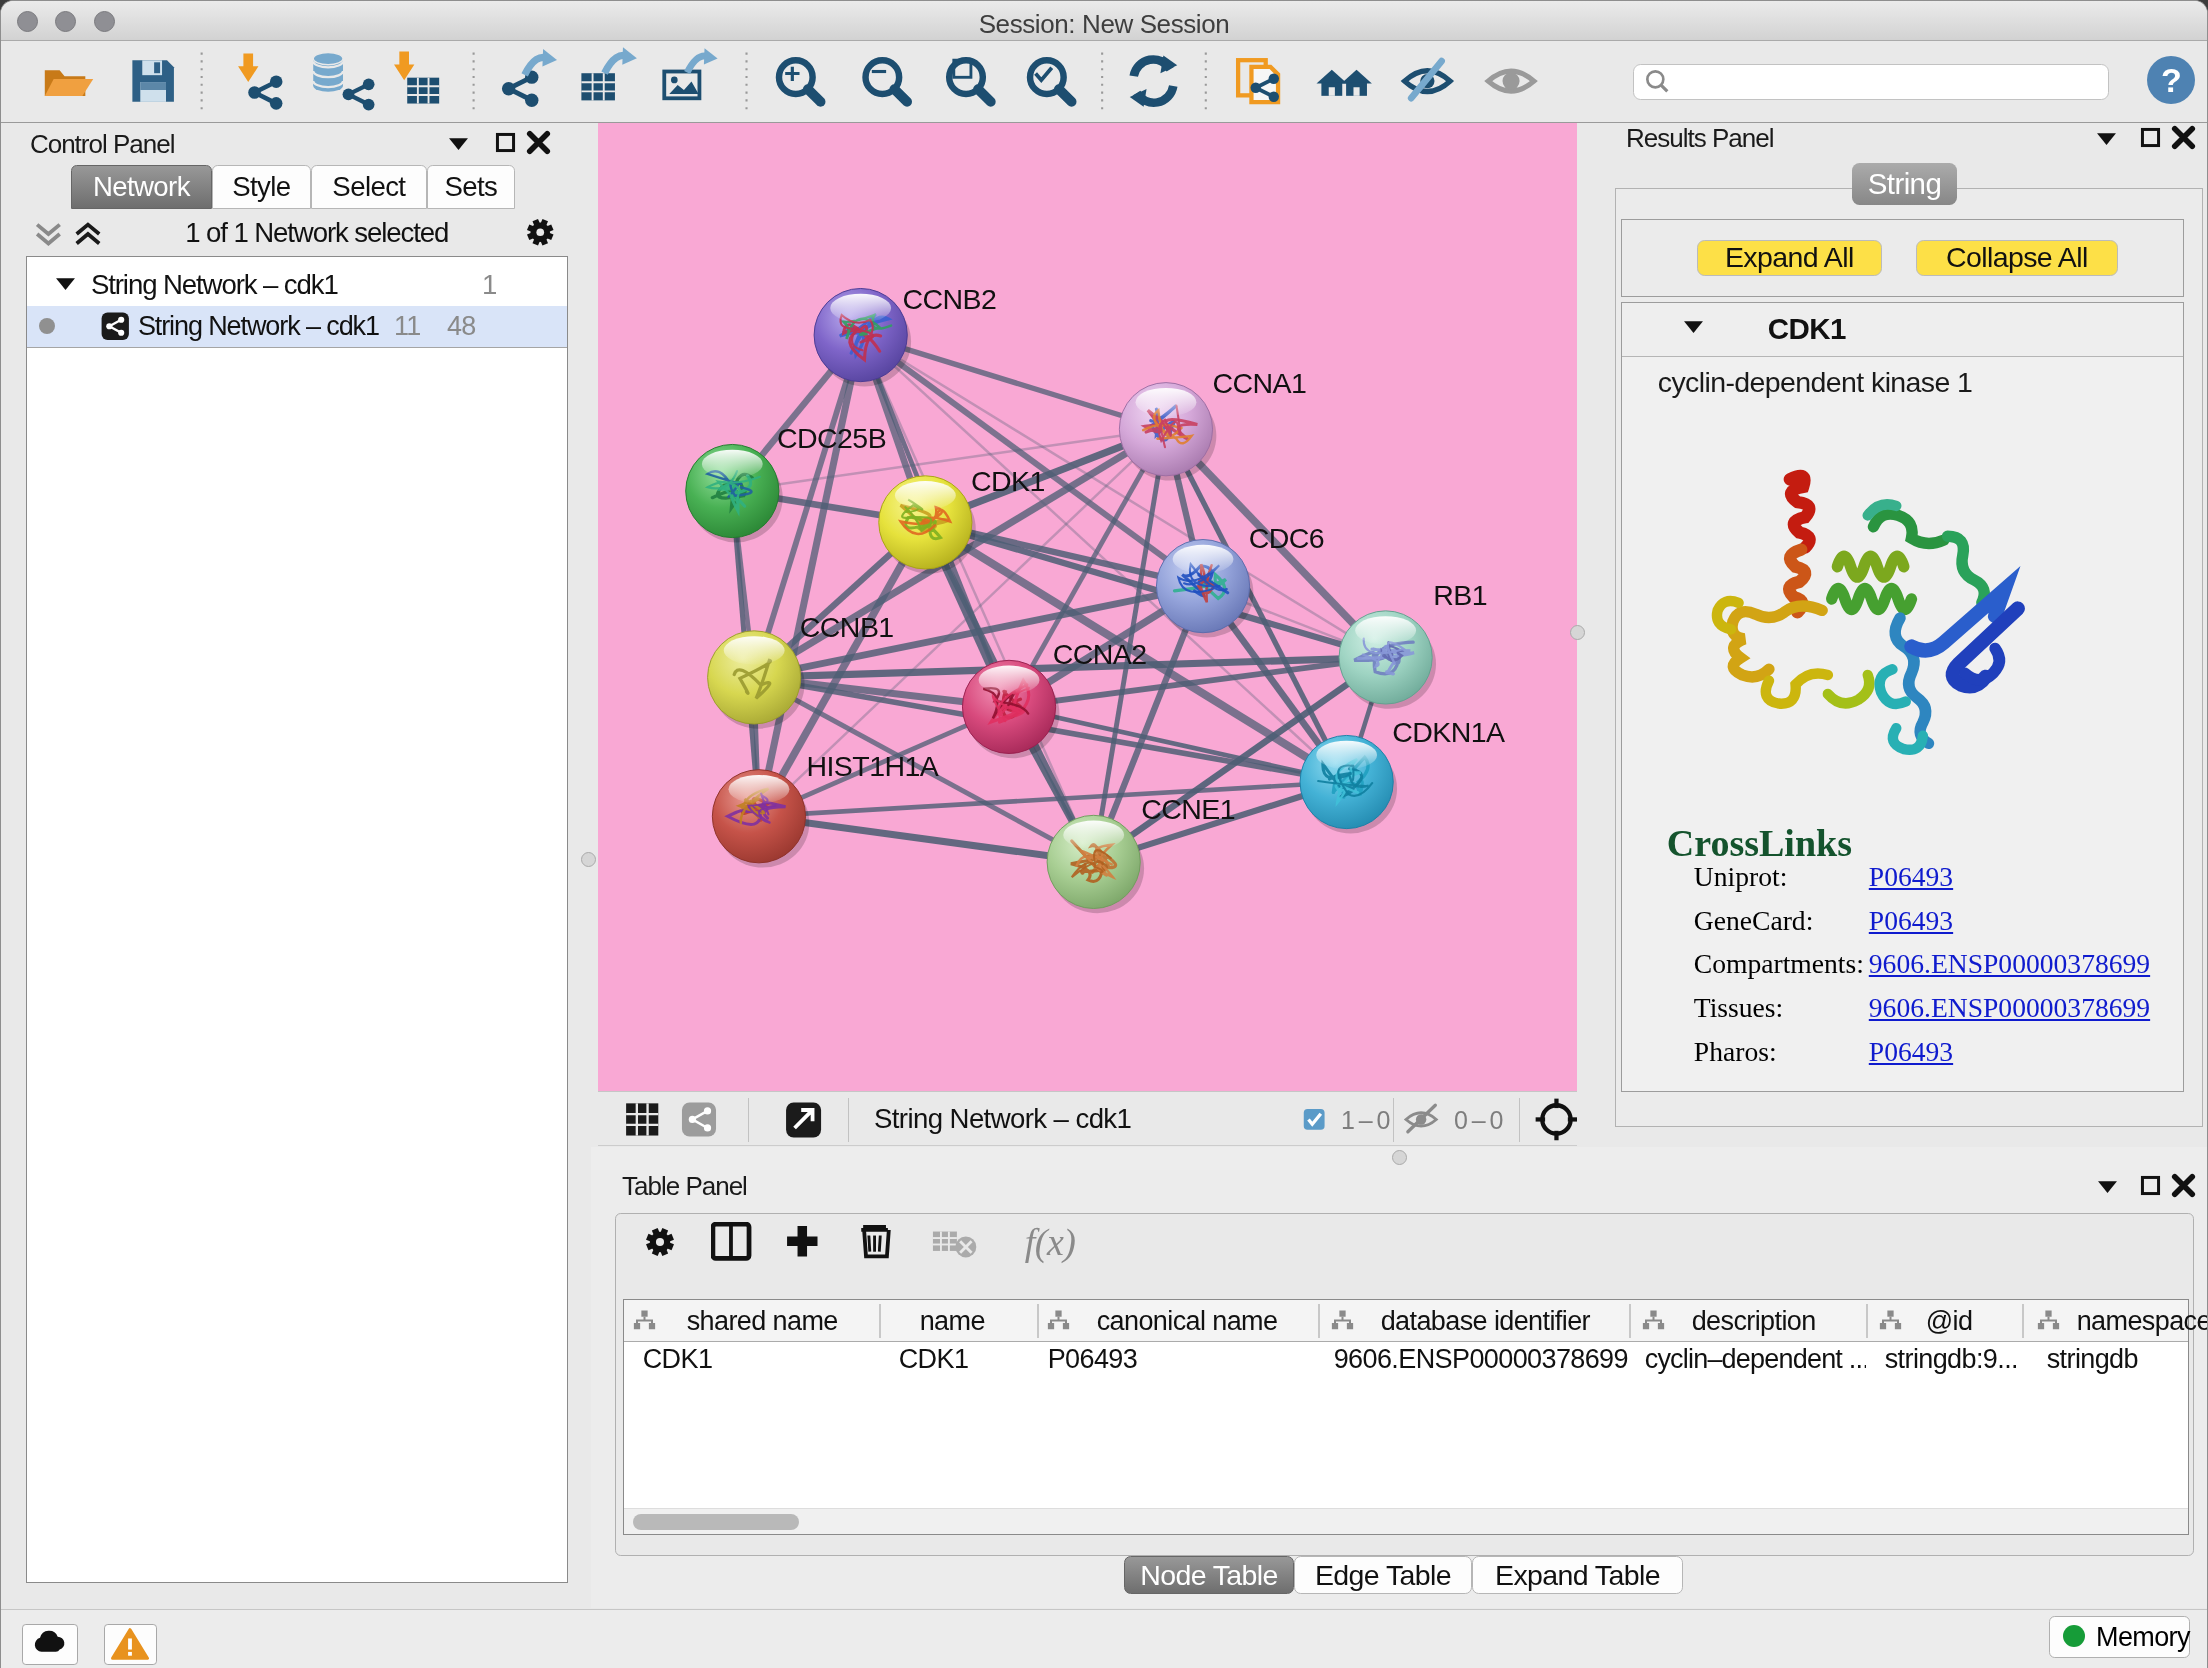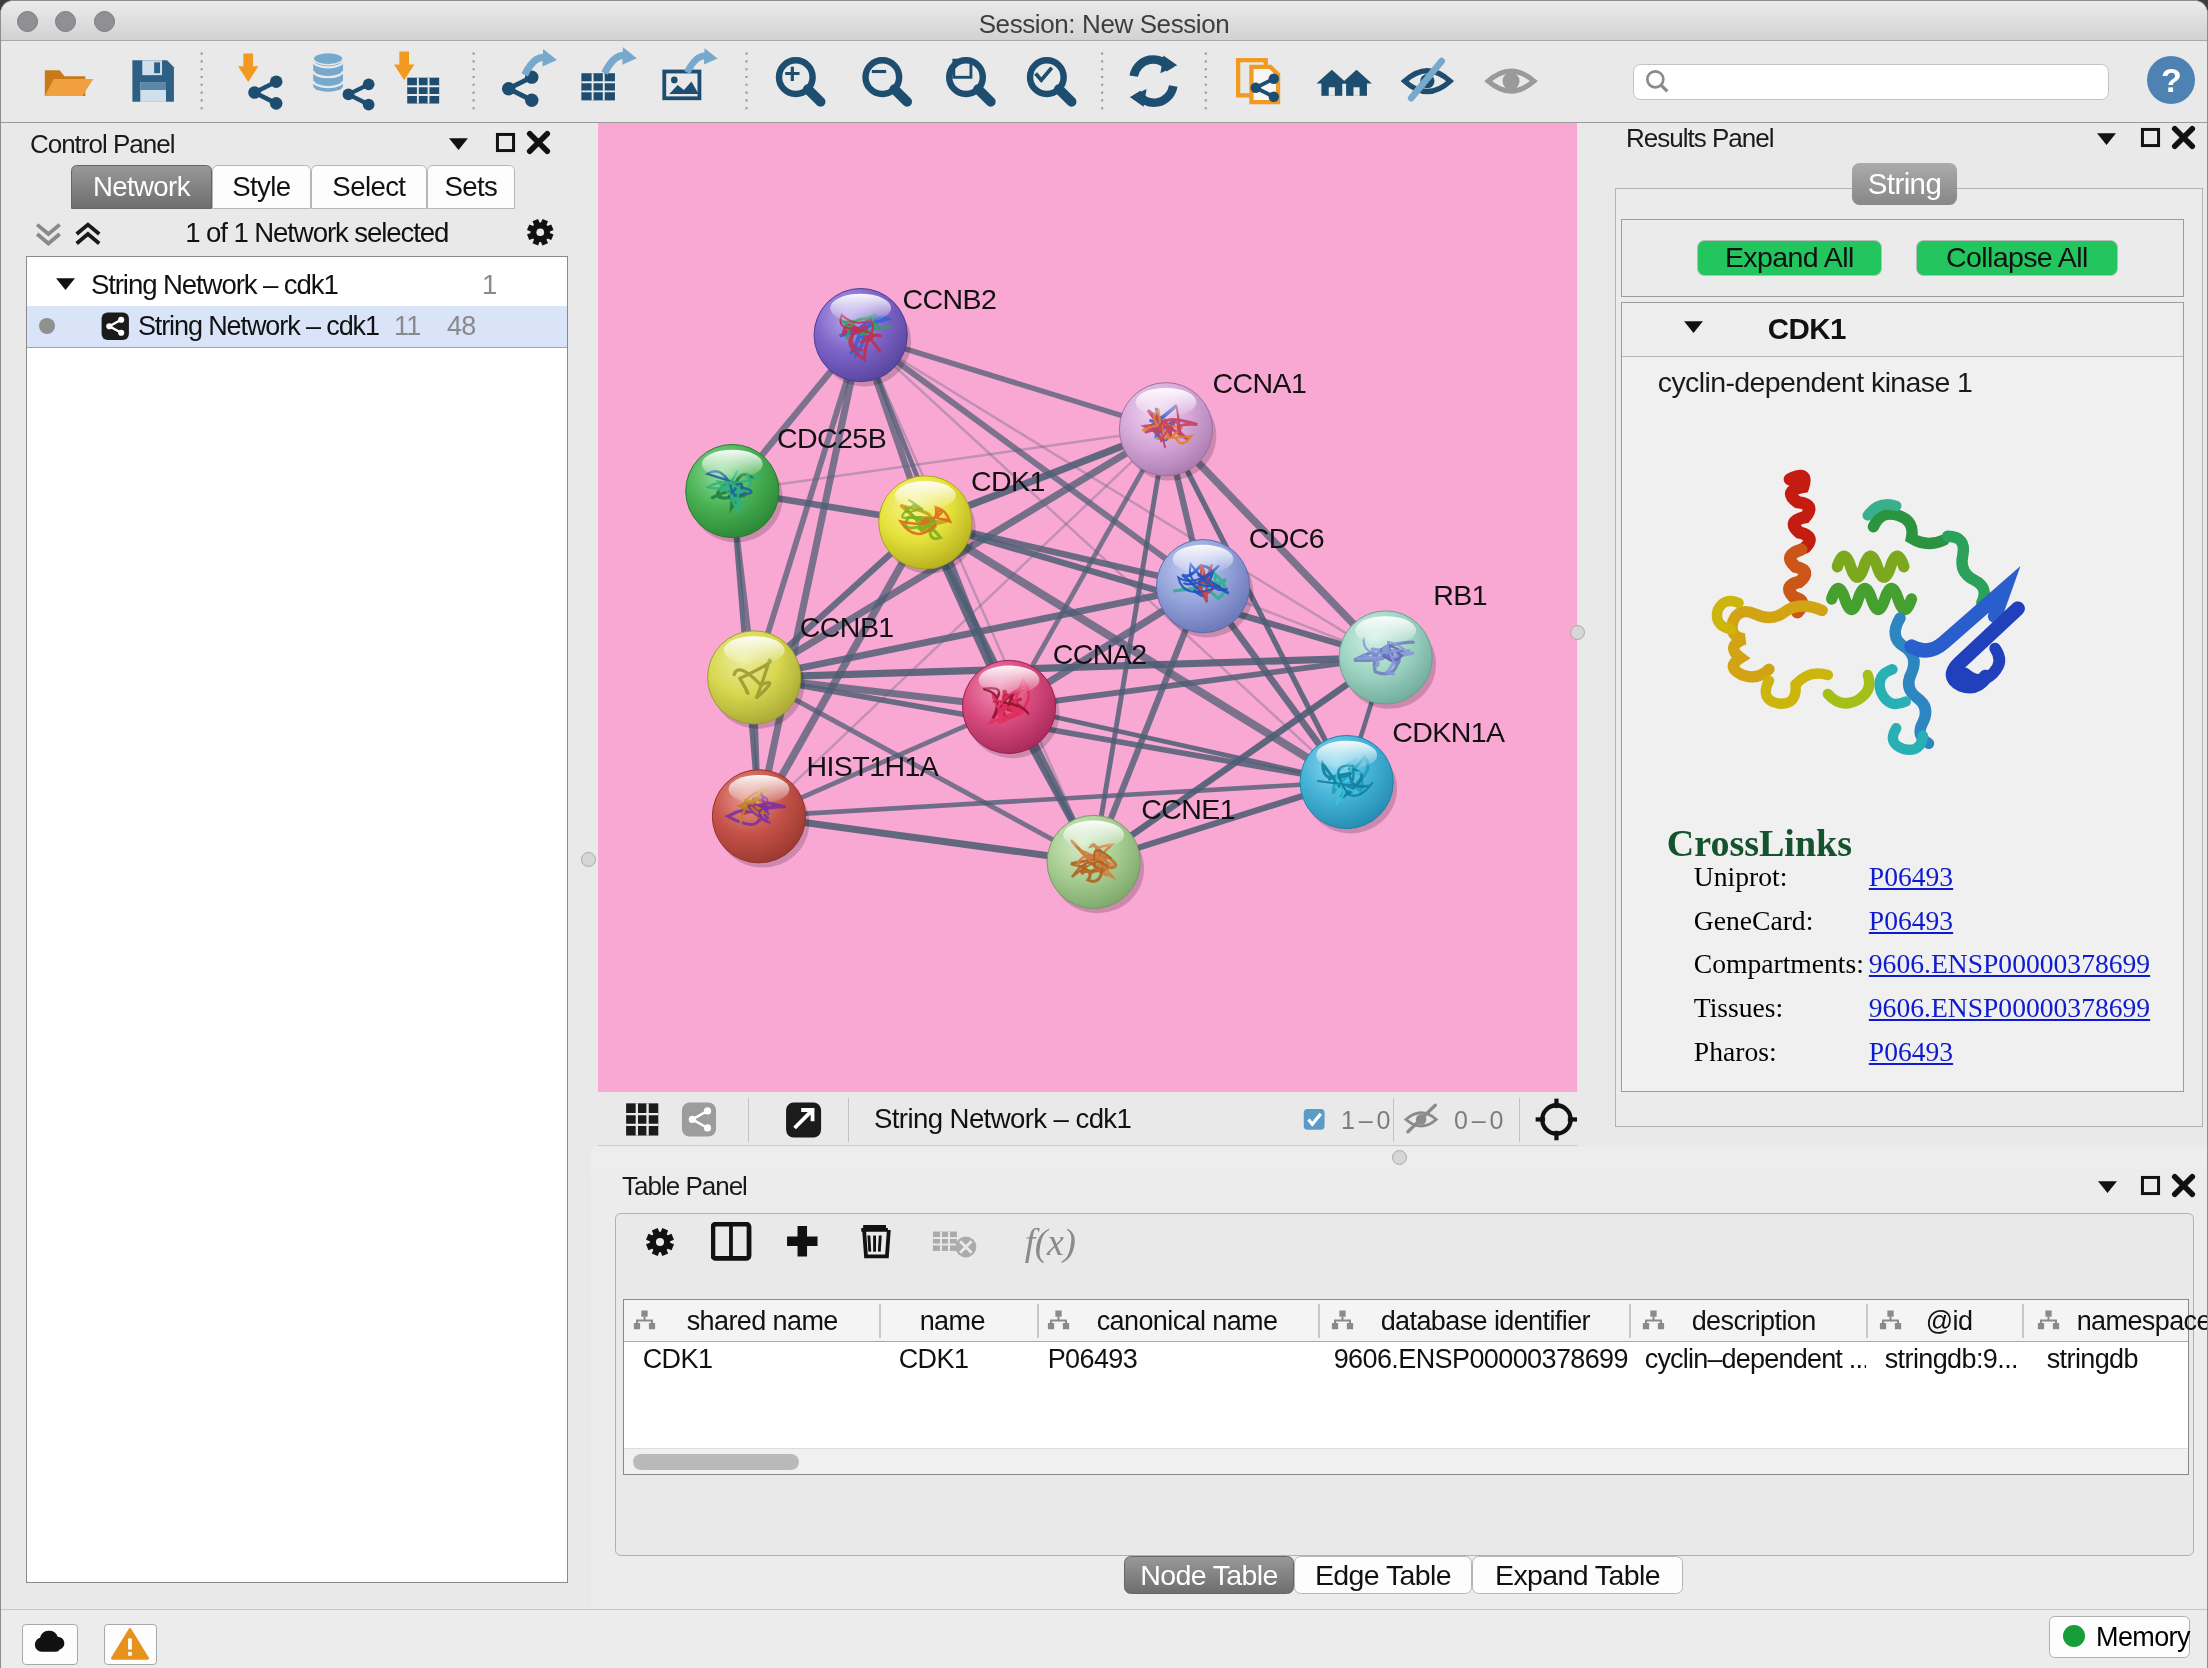--- a/index.html
+++ b/index.html
@@ -31,31 +31,31 @@
 #canvas { left:597px; top:122px; width:979px; height:968px; background:#f9a8d4; }
 #nettb { left:597px; top:1090px; width:979px; height:55px; background:#e9e9e9; border-top:1.9px solid #c6c6c6; border-bottom:1px solid #cccccc; }
 .vsep { position:absolute; top:5.7px; height:44px; width:1px; background:#c2c2c2; }
 #substrip { left:590px; top:1146px; width:1619px; height:23px; background:#ededed; }
 
 #rpanel { left:1579px; top:122px; width:630px; height:1024px; background:#e9e9e9; }
 #stringtab { z-index:5; left:272px; top:40px; width:105px; height:42px; background:linear-gradient(#ababab,#878787);
   border-radius:7.6px; color:#fff; font-size:29.5px; text-align:center; line-height:42px; }
 #rbox { left:35px; top:65px; width:588px; height:939px; border:1.9px solid #b2b2b2; background:#ebebeb; }
 #expbox { left:4.8px; top:30px; width:563px; height:78px; border:1.9px solid #9c9c9c; background:#ebebeb; }
-.btn { position:absolute; height:36px; background:#22c55e; border:1.9px solid #bbb; border-radius:7.6px;
+.btn { position:absolute; height:36px; background:#fde047; border:1.9px solid #bbb; border-radius:7.6px;
   font-size:28.5px; color:#111; text-align:center; line-height:32px; }
 #cdkbox { left:4.8px; top:113px; width:563px; height:790px; border:1.9px solid #9c9c9c; background:#f0f0f0; }
 #cdkhead { position:absolute; left:0; top:0; width:100%; height:54px; border-bottom:1.9px solid #b5b5b5; background:#eeeeee; }
 .serif { font-family:"Liberation Serif", serif; letter-spacing:0; }
 .link { color:#0f1bce; text-decoration:underline; }
 .crossrow { position:absolute; font-size:27.6px; white-space:nowrap; }
 
 #tpanel { left:590px; top:1169px; width:1619px; height:438px; background:#ececec; }
 #tbox { left:24px; top:43px; width:1579px; height:343px; background:#e9e9e9; border:1.9px solid #b0b0b0; border-radius:5.7px;padding-left:12px; }
-#ttable { position:absolute; left:6.7px; top:85px; width:1566px; height:176px; background:#fff; border:1.9px solid #8a8a8a;text-decoration:underline; }
+#ttable { position:absolute; left:6.7px; top:85px; width:1566px; height:236px; background:#fff; border:1.9px solid #8a8a8a;text-decoration:underline; }
 #thead { position:absolute; left:0; top:0; width:100%; height:42px; background:#f4f4f4; border-bottom:1.9px solid #ababab; }
 .hcol { position:absolute; top:0; height:42px; font-size:27px; color:#111; }
 .hsep { position:absolute; top:3.8px; height:34px; width:1.9px; background:#c8c8c8; }
 .cell { position:absolute; top:44px; font-size:27px; color:#111; }
 #hscroll { position:absolute; left:0px; bottom:0px; width:100%; height:26px; background:#f0f0f0; border-top:1px solid #ddd; }
 #hthumb { position:absolute; left:9.5px; top:4.8px; width:166px; height:16px; background:#b9b9b9; border-radius:8.6px; }
 .btab { position:absolute; top:0; height:38px; border:1px solid #b6b6b6; background:#fdfdfd; color:#111;
   font-size:28.5px; text-align:center; line-height:36px; border-radius:6.7px; }
 .btab.tabsel { background:linear-gradient(#989898,#6e6e6e); color:#fff; border-color:#666; }
 

